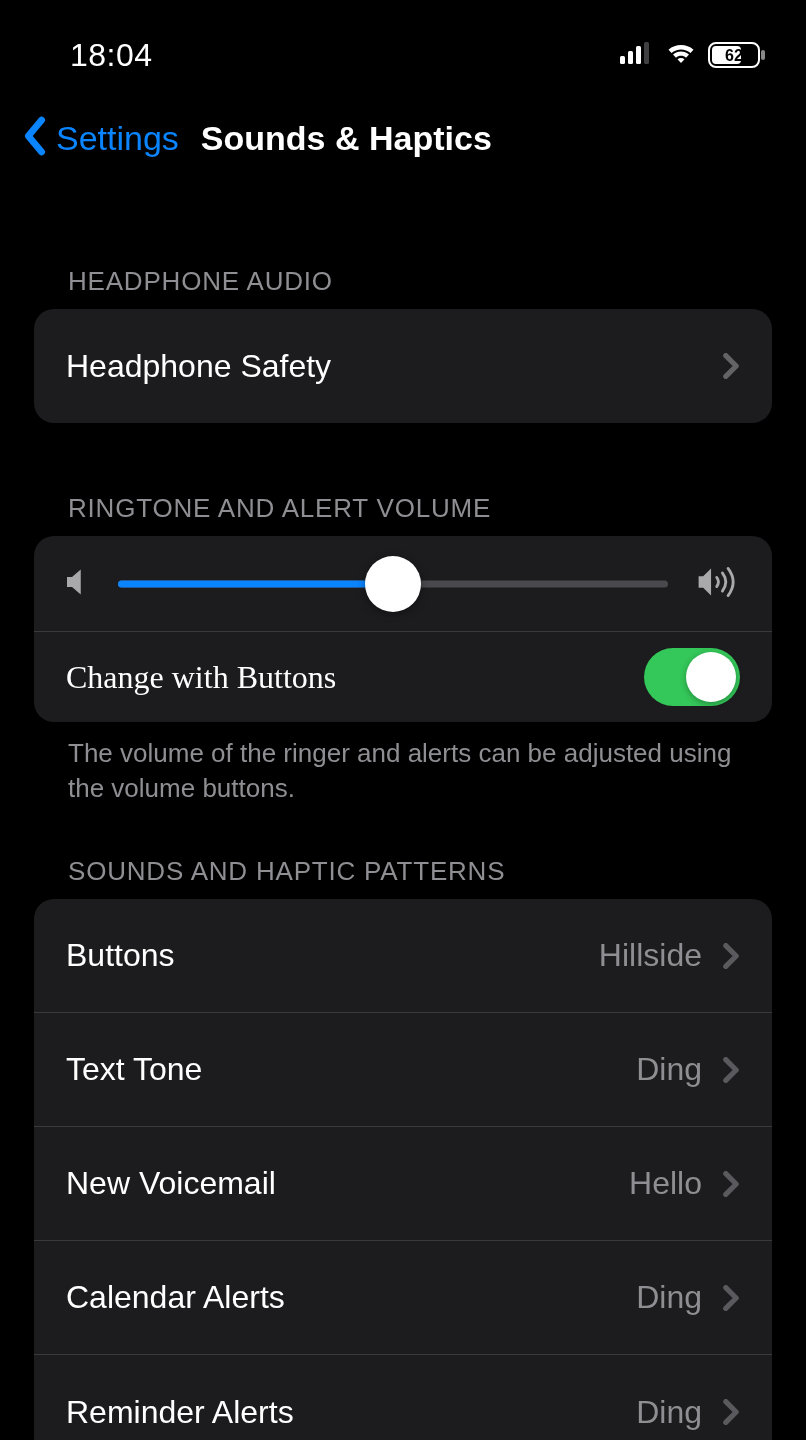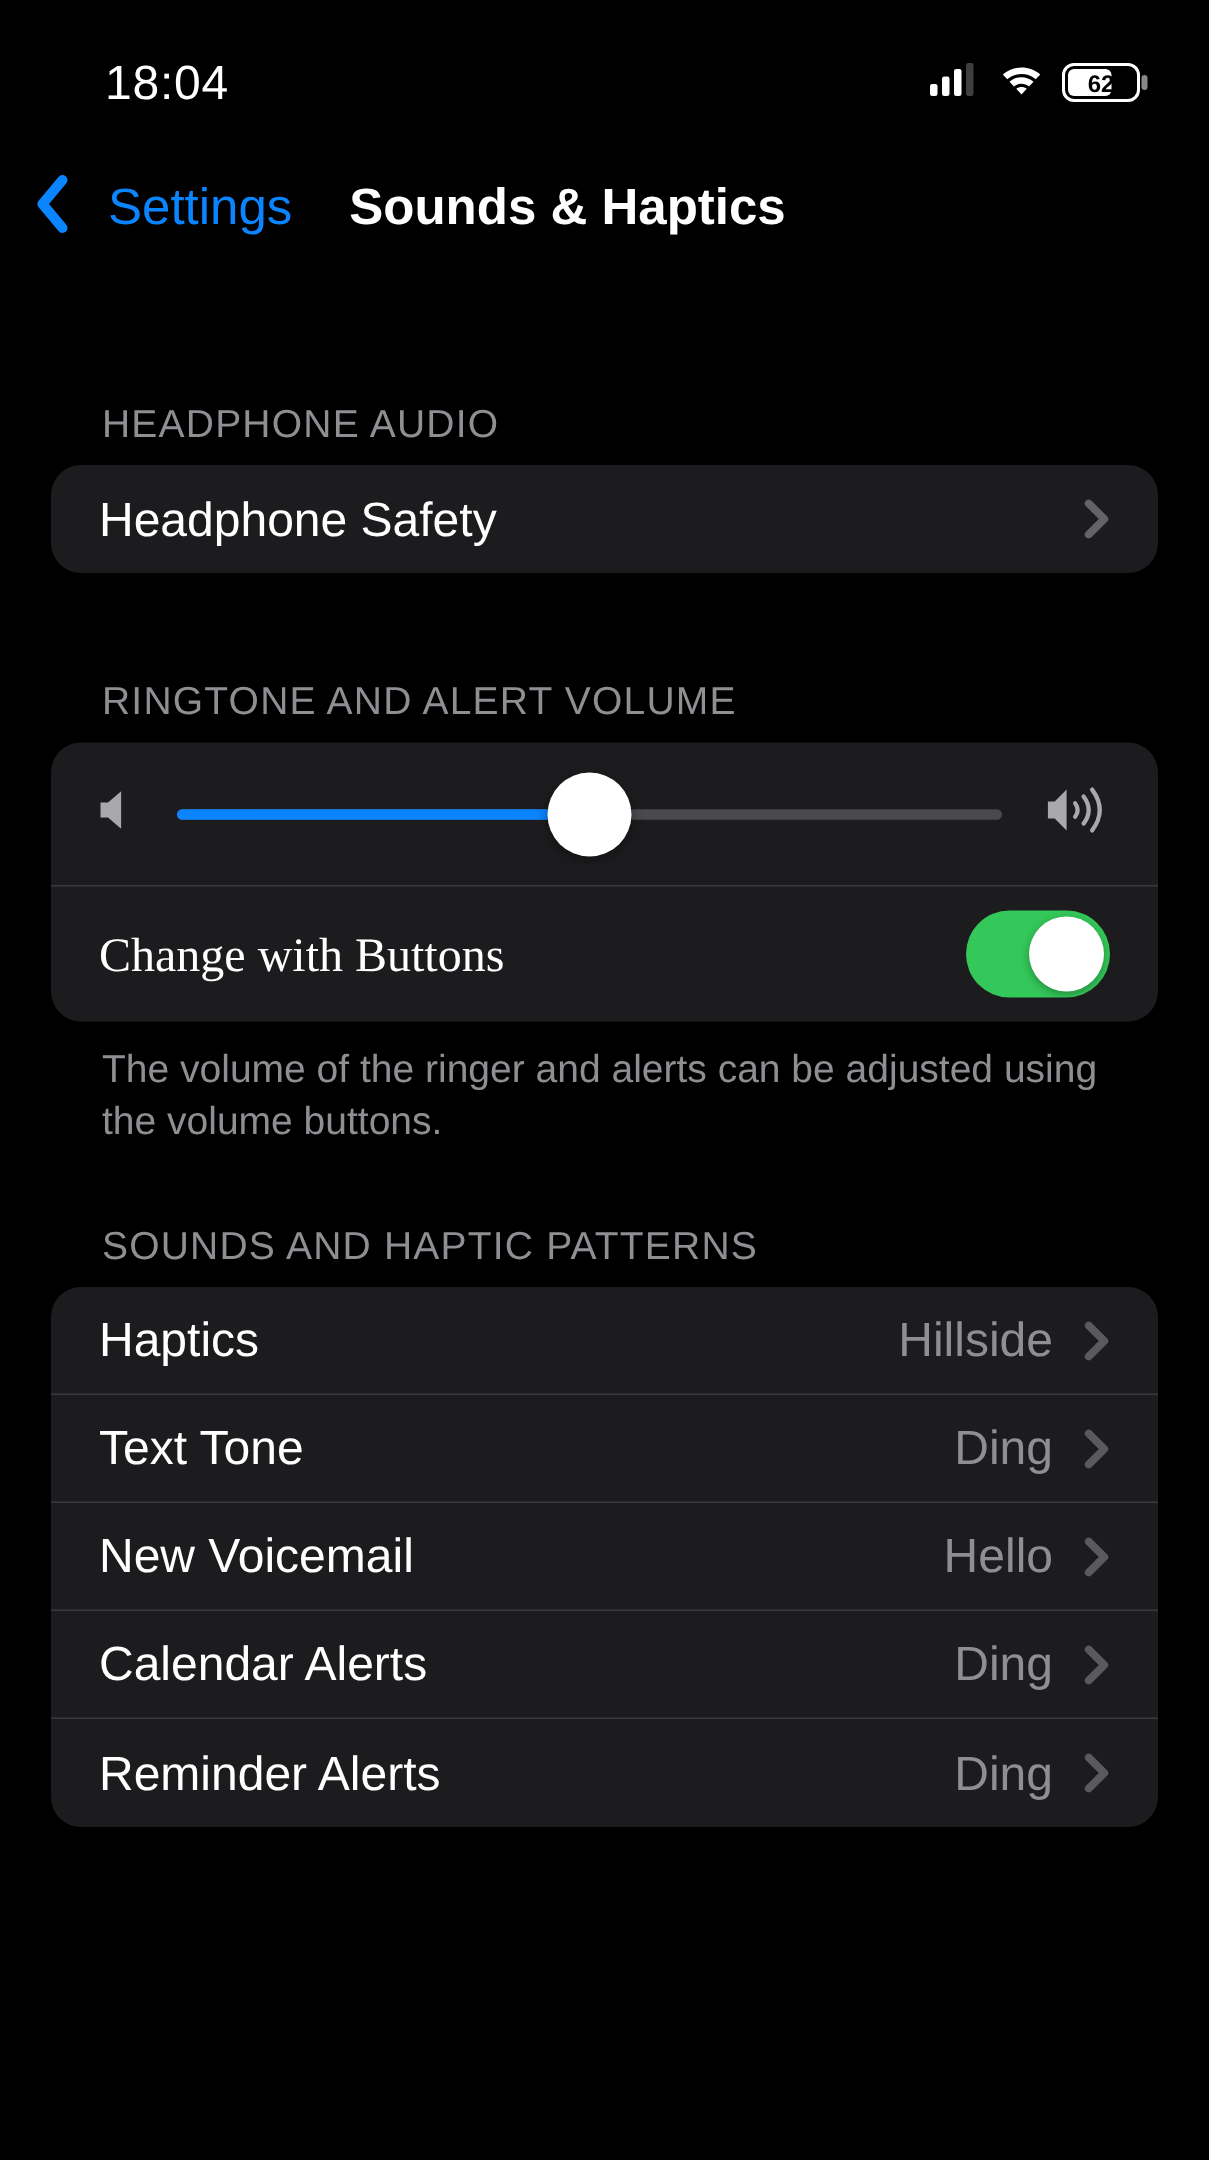--- a/index.html
+++ b/index.html
@@ -21,21 +21,21 @@
       height: 90px;
     }
     .status-time { font-size: 32px; font-weight: 400; letter-spacing: 0.5px; }
     .status-right { display: flex; align-items: center; gap: 10px; }
 
     
     .nav-bar {
       display: flex;
       align-items: center;
       padding: 26px 22px 26px 18px;
-      gap: 20px;
+      gap: 4px;
     }
     .back-chevron {
       width: 34px;
       height: 40px;
       color: #0a84ff;
     }
     .back-text {
       font-size: 34px;
       color: #0a84ff;
       font-weight: 400;
@@ -68,21 +68,21 @@
       background: #1c1c1e;
       border-radius: 20px;
       overflow: hidden;
     }
 
     
     .row {
       display: flex;
       align-items: center;
       padding: 0 32px;
-      height: 72px;
+      height: 114px;
       border-bottom: 1px solid rgba(84,84,88,0.55);
       cursor: pointer;
     }
     .row:last-child { border-bottom: none; }
     .row-label {
       font-size: 32px;
       color: #fff;
       font-weight: 400;
       flex: 1;
     }
@@ -278,21 +278,21 @@
       </div>
     </div>
   </div>
   <div class="footer-text">The volume of the ringer and alerts can be adjusted using the volume buttons.</div>
 
   <div class="spacer-section"></div>
 
   <div class="section-header">SOUNDS AND HAPTIC PATTERNS</div>
   <div class="group">
     <div class="row">
-      <span class="row-label">Haptics</span>
+      <span class="row-label">Buttons</span>
       <span class="row-value">Hillside</span>
       <svg class="chevron-right" viewBox="0 0 12 20">
           <polyline points="2,2 10,10 2,18"></polyline>
         </svg>
     </div>
     <div class="row">
       <span class="row-label">Text Tone</span>
       <span class="row-value">Ding</span>
       <svg class="chevron-right" viewBox="0 0 12 20">
           <polyline points="2,2 10,10 2,18"></polyline>

